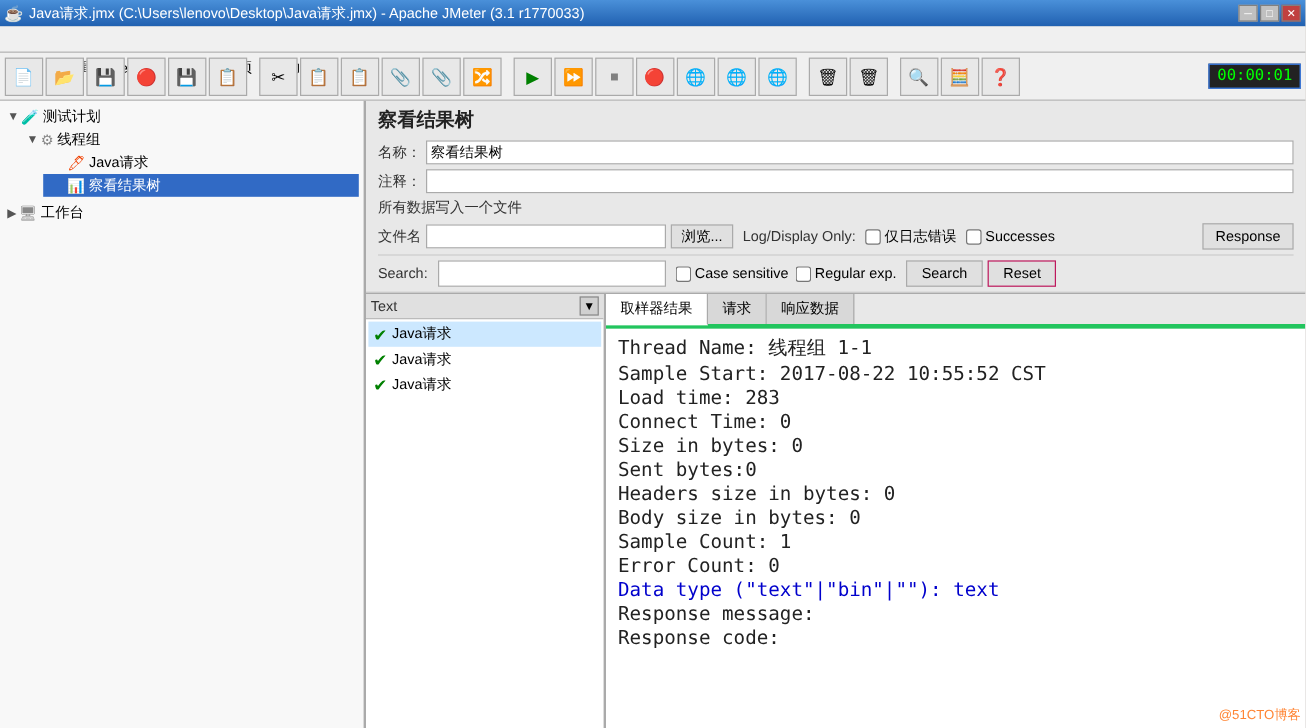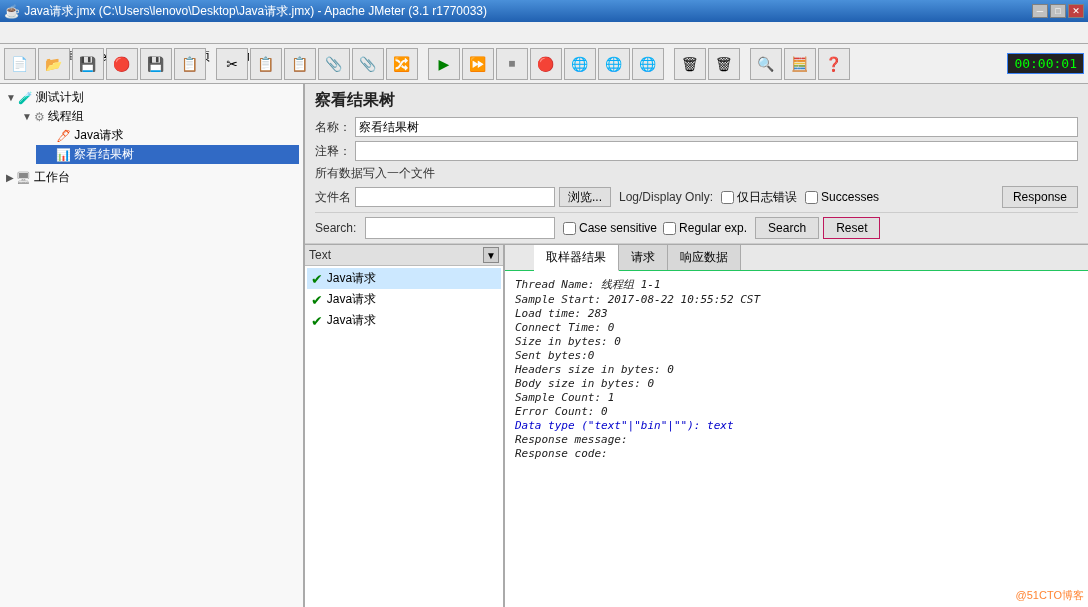--- a/index.html
+++ b/index.html
@@ -281,22 +281,21 @@
       display: flex;
       flex-direction: column;
       overflow: hidden;
       background: white;
     }
 
     
     .tabs-bar {
       display: flex;
       background: #e8e8e8;
-      border-bottom: 1px solid #22c55e;
-      padding-left: 29px;
+      border-bottom: 4px solid #22c55e;
     }
     .tab {
       padding: 4px 12px;
       cursor: pointer;
       border-right: 1px solid #aaa;
       background: #d8d8d8;
       font-size: 12px;
     }
     .tab.active {
       background: white;
@@ -309,23 +308,22 @@
     .detail-content {
       flex: 1;
       overflow-y: auto;
       padding: 6px 10px;
       font-size: 12px;
       background: white;
     }
     .detail-line {
       margin-bottom: 1px;
       color: #222;
-      font-size: 11px;
+      font-size: 16px;
       font-family: monospace;
-      font-style: italic;
     }
     .detail-line.highlight { color: #0000cc; }
 
     
     ::-webkit-scrollbar { width: 14px; height: 14px; }
     ::-webkit-scrollbar-track { background: #f0f0f0; }
     ::-webkit-scrollbar-thumb { background: #a0a0a0; border: 1px solid #888; }
 
     
     .watermark {

